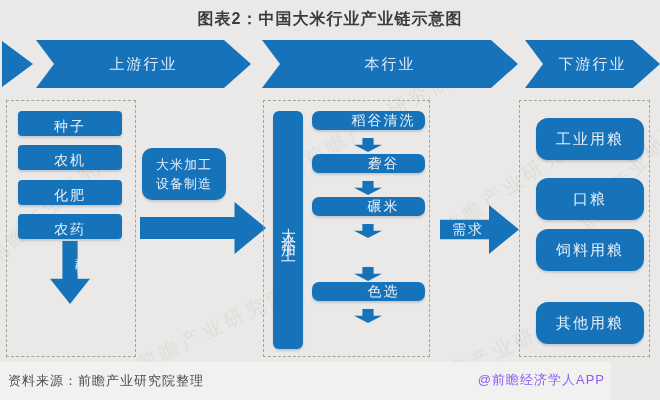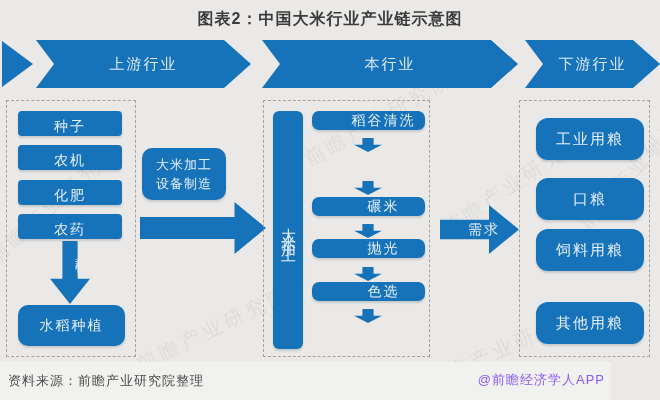--- a/index.html
+++ b/index.html
@@ -61,21 +61,21 @@
   .plant-arrow{position:absolute;left:43px;top:140px;width:40px;height:63px;background:var(--primary);
     clip-path:polygon(31% 0,69% 0,69% 60%,100% 60%,50% 100%,0 60%,31% 60%);}
   .plant-arrow span{position:absolute;left:0;top:5px;width:100%;text-align:center;
     writing-mode:vertical-rl;text-orientation:upright;color:var(--text-on-blue);font-size:13px;
     left:50%;transform:translateX(-50%);letter-spacing:3px;}
   .big-right-arrow{position:absolute;left:140px;top:202px;width:126px;height:52px;background:var(--primary);
     clip-path:polygon(0 29%,75% 29%,75% 0,100% 50%,75% 100%,75% 71%,0 71%);}
   .demand-arrow{position:absolute;left:440px;top:205px;width:79px;height:49px;background:var(--primary);
     clip-path:polygon(0 30%,62% 30%,62% 0,100% 50%,62% 100%,62% 70%,0 70%);
     display:flex;align-items:center;color:var(--text-on-blue);font-size:14px;
-    justify-content:flex-start;padding-left:28px;letter-spacing:2px;}
+    justify-content:flex-start;padding-left:12px;letter-spacing:2px;}
 
   
   .footer-strip{position:absolute;left:0;top:362px;width:611px;height:38px;background:var(--footer-background);text-decoration:underline;}
   .footer-source{position:absolute;left:8px;top:10px;font-size:13px;color:#4C4C4C;letter-spacing:1px;}
   .footer-credit{position:absolute;right:6px;top:9px;font-size:13px;color:#8b5cf6;letter-spacing:1px;}
 
   
   .wm{position:absolute;font-size:20px;letter-spacing:4px;color:#55554F;opacity:.08;
     white-space:nowrap;pointer-events:none;}
   .wm-1{left:-30px;top:190px;transform:rotate(-42deg);}
@@ -119,46 +119,43 @@
       </div>
     <div class="node input-node" style="top:79px">
         <span>化肥</span>
       </div>
     <div class="node input-node" style="top:113px">
         <span>农药</span>
       </div>
     <div class="plant-arrow">
       <span>种植</span>
     </div>
-    <div class="node result-node">
-        <span>水稻种植</span>
-      </div>
   </div>
 
   <div class="equip-node">
     <span>大米加工设备制造</span>
   </div>
   <div class="big-right-arrow"></div>
 
   <div class="dash-box box-center">
     <div class="process-bar">
       <span>大米加工</span>
     </div>
     <div class="node stage-node" style="top:10px">
         <span>稻谷清洗</span>
       </div>
     <div class="stage-arrow" style="top:37px"></div>
+    <div class="node stage-node" style="top:53px">
+        <span>砻谷</span>
+      </div>
     <div class="stage-arrow" style="top:80px"></div>
     <div class="node stage-node" style="top:96px">
         <span>碾米</span>
       </div>
     <div class="stage-arrow" style="top:123px"></div>
-    <div class="node stage-node" style="top:138px">
-        <span>抛光</span>
-      </div>
     <div class="stage-arrow" style="top:166px"></div>
     <div class="node stage-node" style="top:181px">
         <span>色选</span>
       </div>
     <div class="stage-arrow" style="top:208px"></div>
   </div>
 
   <div class="demand-arrow">
     <span>需求</span>
   </div>

